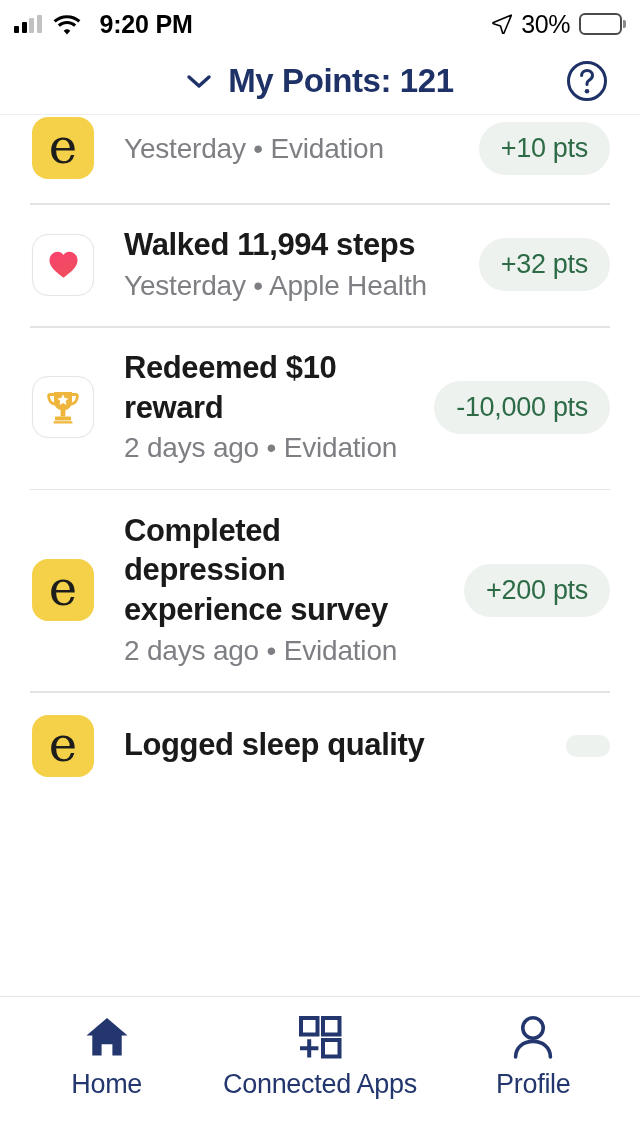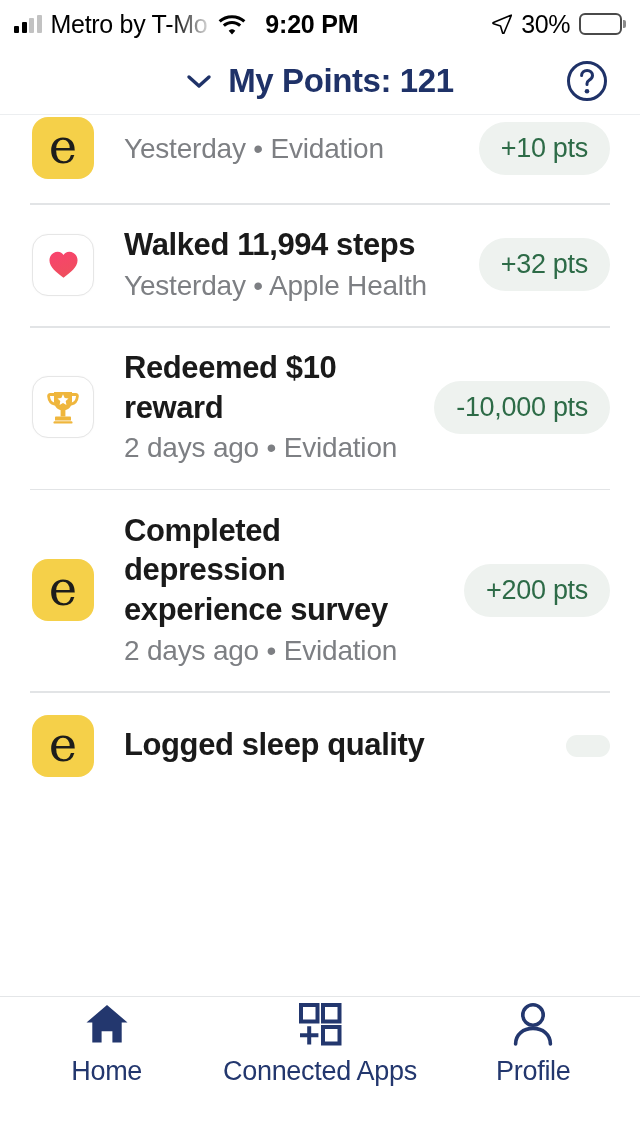--- a/index.html
+++ b/index.html
@@ -175,21 +175,21 @@
     white-space:nowrap;
   }
 
   
   .tabbar {
     position:absolute; bottom:0; left:0;
     width:640px; height:140px;
     background:#ffffff;
     border-top:1.5px solid #e4e6e8;
     display:flex;
-    padding-top:3px;
+    padding-top:16px;
   }
   .tab {
     flex:1 1 0;
     display:flex; flex-direction:column;
     align-items:center;
     cursor:pointer;
     gap:8px;
   }
   .tab-ic { height:48px; display:flex; align-items:center; justify-content:center; }
   .tab-label {
@@ -204,21 +204,20 @@
 <div id="phone">
 
   <div class="statusbar">
     <div class="sb-left">
       <span class="signal">
         <i class="b1"></i>
           <i class="b2"></i>
           <i class="b3"></i>
           <i class="b4"></i>
       </span>
-      <span class="carrier">Metro by T-Mo</span>
       <span class="wifi">
         <svg viewBox="0 0 28 21" width="28" height="21">
           <path d="M14 4.2c4.4 0 8.4 1.7 11.3 4.4l2.1-2.3C24 3.1 19.2 1.2 14 1.2S4 3.1.6 6.3l2.1 2.3C5.6 5.9 9.6 4.2 14 4.2z" fill="#000"></path>
           <path d="M14 9.9c2.8 0 5.3 1.1 7.1 2.9l2.1-2.3C20.8 8.3 17.6 6.9 14 6.9S7.2 8.3 4.8 10.5l2.1 2.3c1.8-1.8 4.3-2.9 7.1-2.9z" fill="#000"></path>
           <path d="M14 15.3c1.3 0 2.5.6 3.3 1.5L14 20.4l-3.3-3.6c.8-.9 2-1.5 3.3-1.5z" fill="#000"></path>
         </svg>
       </span>
       <span class="sb-time">9:20 PM</span>
     </div>
     <div class="sb-right">

